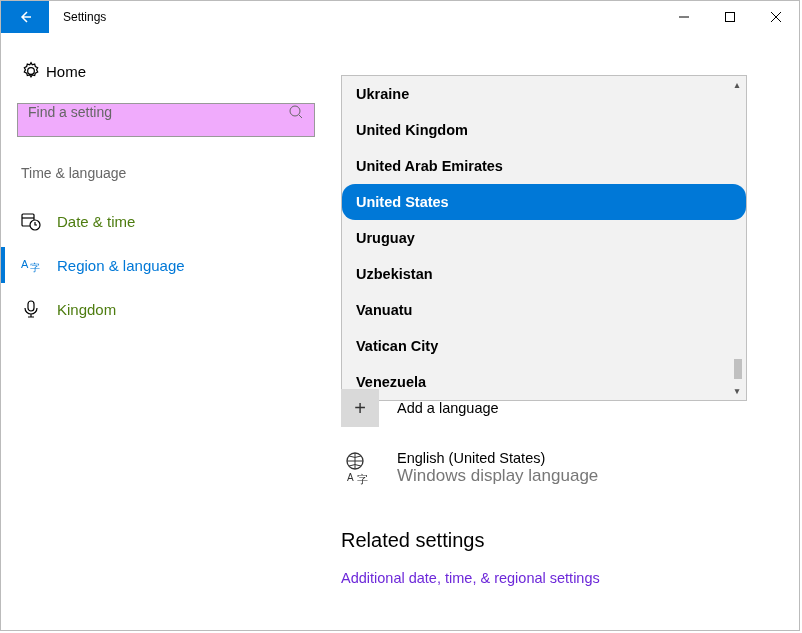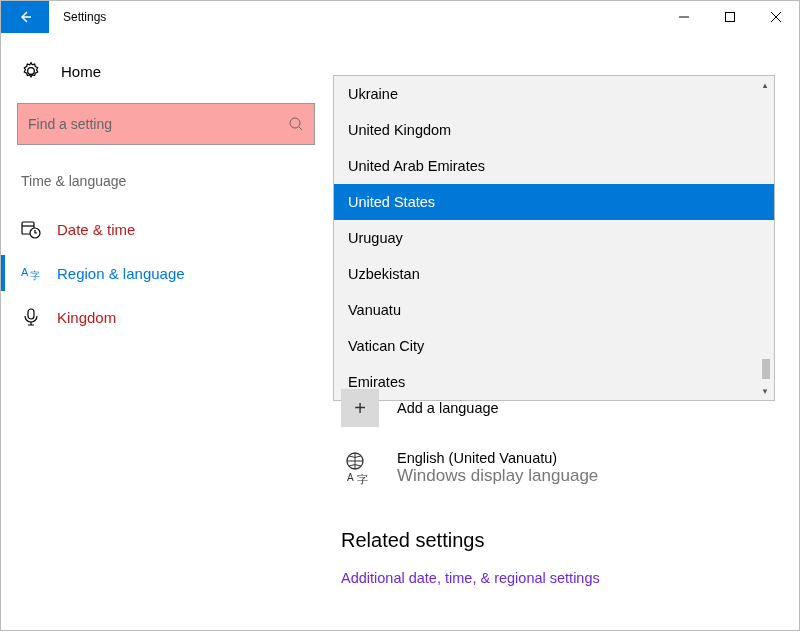--- a/index.html
+++ b/index.html
@@ -5,36 +5,36 @@
 * { box-sizing: border-box; margin: 0; padding: 0; font-family: "Segoe UI", sans-serif; }
 body { width: 802px; height: 633px; background: #fff; overflow: hidden; position: relative; }
 .window { width: 800px; height: 631px; border: 1px solid #bbb; background: #fff; display: flex; flex-direction: column; }
 .titlebar { height: 32px; display: flex; align-items: stretch; background: #fff; }
 .back-btn { width: 48px; background: #0078d7; color: #fff; display: flex; align-items: center; justify-content: center; font-size: 16px; }
 .title { flex: 1; padding-left: 14px; display: flex; align-items: center; font-size: 12px; color: #000; }
 .win-controls { display: flex; }
 .win-btn { width: 46px; display: flex; align-items: center; justify-content: center; font-size: 12px; color: #000; }
 .content { flex: 1; display: flex; position: relative; }
 .sidebar { width: 330px; padding: 20px 16px 0 16px; }
-.home-row { display: flex; align-items: center; gap: 20px; padding: 8px 4px 22px 4px; }
+.home-row { display: flex; align-items: center; gap: 5px; padding: 8px 4px 22px 4px; }
 .home-row .icon { width: 20px; }
 .home-label { font-size: 15px; }
-.search-box { border: 1px solid #999; height: 42px; display: flex; align-items: center; padding: 0 10px; margin-bottom: 28px; background: #fca5a5; }
+.search-box { border: 1px solid #999; height: 34px; display: flex; align-items: flex-start; padding: 0 10px; margin-bottom: 28px; background: #f0abfc; }
 .search-box input { border: none; outline: none; flex: 1; font-size: 14px; color: #666; background: transparent; }
 .search-box input::placeholder { color: #666; }
 .section-title { font-size: 14px; color: #666; margin-bottom: 18px; padding-left: 4px; }
-.nav-item { display: flex; align-items: center; gap: 16px; padding: 12px 4px; font-size: 15px; color: #b91c1c; position: relative; }
+.nav-item { display: flex; align-items: center; gap: 16px; padding: 12px 4px; font-size: 15px; color: #4d7c0f; position: relative; }
 .nav-item.active { color: #0078d7; }
 .nav-item.active::before { content: ""; position: absolute; left: -16px; top: 4px; bottom: 4px; width: 4px; background: #0078d7; }
 .nav-item .icon { width: 20px; display: flex; justify-content: center; }
 .main { flex: 1; position: relative; padding: 0 0 0 20px; }
-.dropdown { position: absolute; top: 42px; left: 2px; width: 442px; border: 1px solid #c0c0c0; background: #f2f2f2; }
+.dropdown { position: absolute; top: 42px; left: 10px; width: 406px; border: 1px solid #c0c0c0; background: #f2f2f2; font-weight: bold; }
 .dd-inner { position: relative; }
 .dd-item { padding: 10px 14px; font-size: 14.5px; color: #000; }
-.dd-item.selected { background: #0078d7; color: #fff; }
+.dd-item.selected { background: #0078d7; color: #fff; border-radius: 13px; }
 .dd-scroll { position: absolute; right: 1px; top: 1px; bottom: 1px; width: 16px; }
 .dd-scroll-arrow { width: 16px; height: 16px; display: flex; align-items: center; justify-content: center; font-size: 9px; color: #555; }
 .dd-scroll-thumb { position: absolute; right: 3px; width: 8px; height: 20px; background: #c0c0c0; bottom: 20px; }
 .below-dd { position: absolute; top: 354px; left: 10px; width: 440px; }
 .add-lang { display: flex; align-items: center; gap: 18px; padding: 2px 0; }
 .plus-box { width: 38px; height: 38px; background: #d9d9d9; display: flex; align-items: center; justify-content: center; font-size: 20px; color: #333; }
 .add-lang-text { font-size: 14.5px; }
 .lang-entry { display: flex; align-items: center; gap: 18px; padding: 20px 0 8px 0; }
 .lang-icon { width: 38px; height: 38px; display: flex; align-items: center; justify-content: center; color: #333; }
 .lang-text .l1 { font-size: 14.5px; }
@@ -135,21 +135,21 @@
       <div class="dropdown">
         <div class="dd-inner" id="dd-list">
             <div class="dd-item">Ukraine</div>
             <div class="dd-item">United Kingdom</div>
             <div class="dd-item">United Arab Emirates</div>
             <div class="dd-item selected">United States</div>
             <div class="dd-item">Uruguay</div>
             <div class="dd-item">Uzbekistan</div>
             <div class="dd-item">Vanuatu</div>
             <div class="dd-item">Vatican City</div>
-            <div class="dd-item">Emirates</div>
+            <div class="dd-item">Venezuela</div>
           </div>
         <div class="dd-scroll">
           <div class="dd-scroll-arrow" style="position:absolute;top:0">▴</div>
           <div class="dd-scroll-thumb"></div>
           <div class="dd-scroll-arrow" style="position:absolute;bottom:0">▾</div>
         </div>
       </div>
 
       <div class="below-dd">
         <div class="add-lang">
@@ -160,21 +160,21 @@
         <div class="lang-entry">
           <div class="lang-icon">
             <svg width="34" height="34" viewBox="0 0 34 34">
                 <circle cx="12" cy="10" r="8" fill="none" stroke="#333" stroke-width="1.3"></circle>
                 <path d="M12 2v16 M4 10h16 M6 5a14 14 0 0012 0 M6 15a14 14 0 0112 0" fill="none" stroke="#333" stroke-width="1"></path>
                 <text x="4" y="30" font-size="10" fill="#333">A</text>
                 <text x="14" y="32" font-size="11" fill="#333">字</text>
               </svg>
           </div>
           <div class="lang-text">
-            <div class="l1">English (United Vanuatu)</div>
+            <div class="l1">English (United States)</div>
             <div class="l2">Windows display language</div>
           </div>
         </div>
 
         <div class="related-title">Related settings</div>
         <div class="related-link">Additional date, time, &amp; regional settings</div>
       </div>
 
     </div>
   </div>

